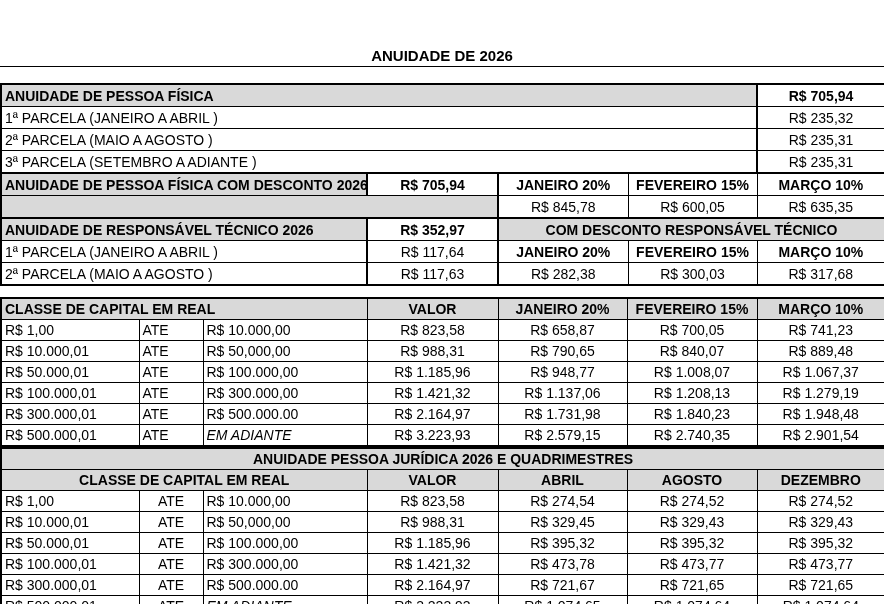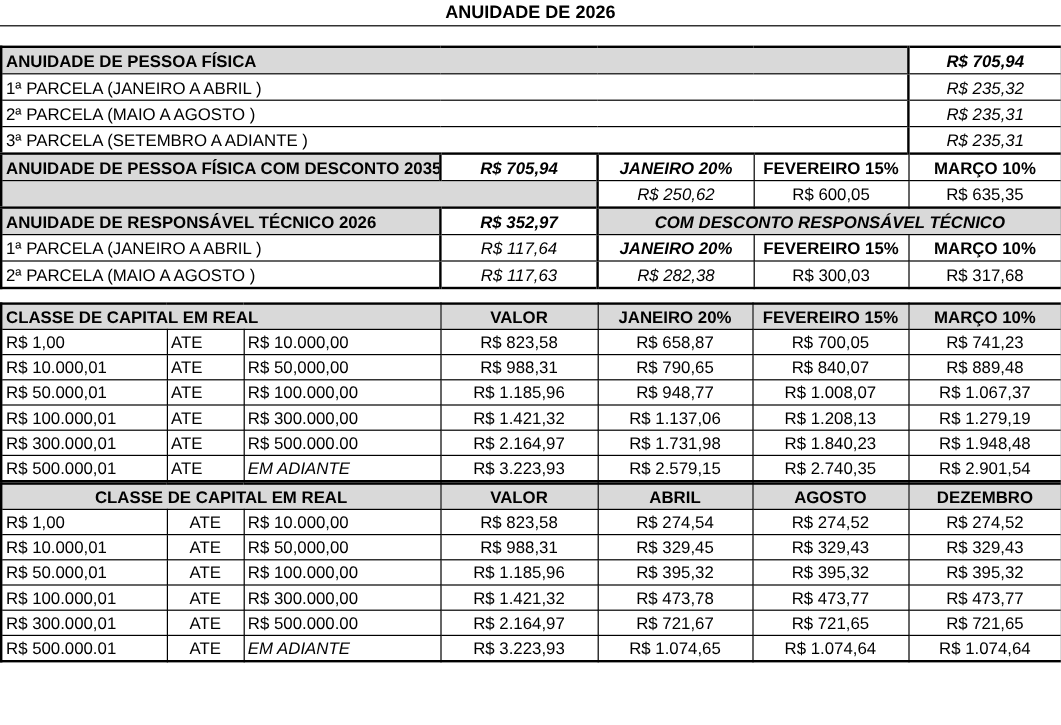--- a/index.html
+++ b/index.html
@@ -4,38 +4,38 @@
 <style>
   html, body { margin: 0; padding: 0; }
   body {
     width: 884px; height: 604px; overflow: hidden;
     background: #ffffff; color: #000000;
     font-family: "Liberation Sans", sans-serif;
   }
   .title-row {
     height: 21px; border-bottom: 1px solid #000;
     display: flex; align-items: center; justify-content: center;
-    font-weight: bold; font-size: 15px;
+    font-weight: bold; font-size: 15px; margin-top: 45px;
   }
   .spacer1 { height: 16px; }
   .spacer2 { height: 11px; }
   table.t {
     border-collapse: collapse; table-layout: fixed;
     width: 884px; border: 2px solid #000;
   }
   table.t td {
     border: 1px solid #000; font-size: 14px; padding: 0 3px;
     white-space: nowrap; overflow: hidden; vertical-align: middle;
   }
   table.t1 td { height: 21px; }
   table.t23 td { height: 20px; }
   .g { background: #d9d9d9; }
   .b { font-weight: bold; margin-top: 24px; }
   .c { text-align: center; }
-  .bl2 { border-left: 2px solid #000 !important; font-style: italic; }
+  .bl2 { border-left: 2px solid #000 !important; }
   .bt2 { border-top: 2px solid #000 !important; }
   .indent { padding-left: 16px; font-style: italic; }
 </style>
 </head>
 <body>
 
 <div class="title-row">ANUIDADE DE 2026</div>
 <div class="spacer1"></div>
 
 <table class="t t1">
@@ -57,29 +57,29 @@
   </tr>
   <tr>
     <td colspan="4">2ª PARCELA (MAIO A AGOSTO )</td>
     <td class="c bl2">R$ 235,31</td>
   </tr>
   <tr>
     <td colspan="4">3ª PARCELA (SETEMBRO A ADIANTE )</td>
     <td class="c bl2">R$ 235,31</td>
   </tr>
   <tr>
-    <td class="g b bt2">ANUIDADE DE PESSOA FÍSICA COM DESCONTO 2035</td>
+    <td class="g b bt2">ANUIDADE DE PESSOA FÍSICA COM DESCONTO 2026</td>
     <td class="b c bl2 bt2">R$ 705,94</td>
     <td class="b c bl2 bt2">JANEIRO 20%</td>
     <td class="b c bt2">FEVEREIRO 15%</td>
     <td class="b c bt2">MARÇO 10%</td>
   </tr>
   <tr>
     <td colspan="2" class="g"></td>
-    <td class="c bl2">R$ 250,62</td>
+    <td class="c bl2">R$ 845,78</td>
     <td class="c">R$ 600,05</td>
     <td class="c">R$ 635,35</td>
   </tr>
   <tr>
     <td class="g b bt2">ANUIDADE DE RESPONSÁVEL TÉCNICO 2026</td>
     <td class="b c bl2 bt2">R$ 352,97</td>
     <td colspan="3" class="g b c bl2 bt2">COM DESCONTO RESPONSÁVEL TÉCNICO</td>
   </tr>
   <tr>
     <td>1ª PARCELA (JANEIRO A ABRIL )</td>
@@ -179,20 +179,23 @@
   <colgroup>
     <col style="width:138px">
       <col style="width:64px">
       <col style="width:164px">
       <col style="width:131px">
       <col style="width:129px">
       <col style="width:130px">
       <col style="width:128px">
   </colgroup>
   <tbody>
+      <tr>
+    <td colspan="7" class="g b c">ANUIDADE PESSOA JURÍDICA 2026  E QUADRIMESTRES</td>
+  </tr>
   <tr>
     <td colspan="3" class="g b c">CLASSE DE CAPITAL EM REAL</td>
     <td class="g b c">VALOR</td>
     <td class="g b c">ABRIL</td>
     <td class="g b c">AGOSTO</td>
     <td class="g b c">DEZEMBRO</td>
   </tr>
   <tr>
     <td>R$ 1,00</td>
     <td class="c">ATE</td>

